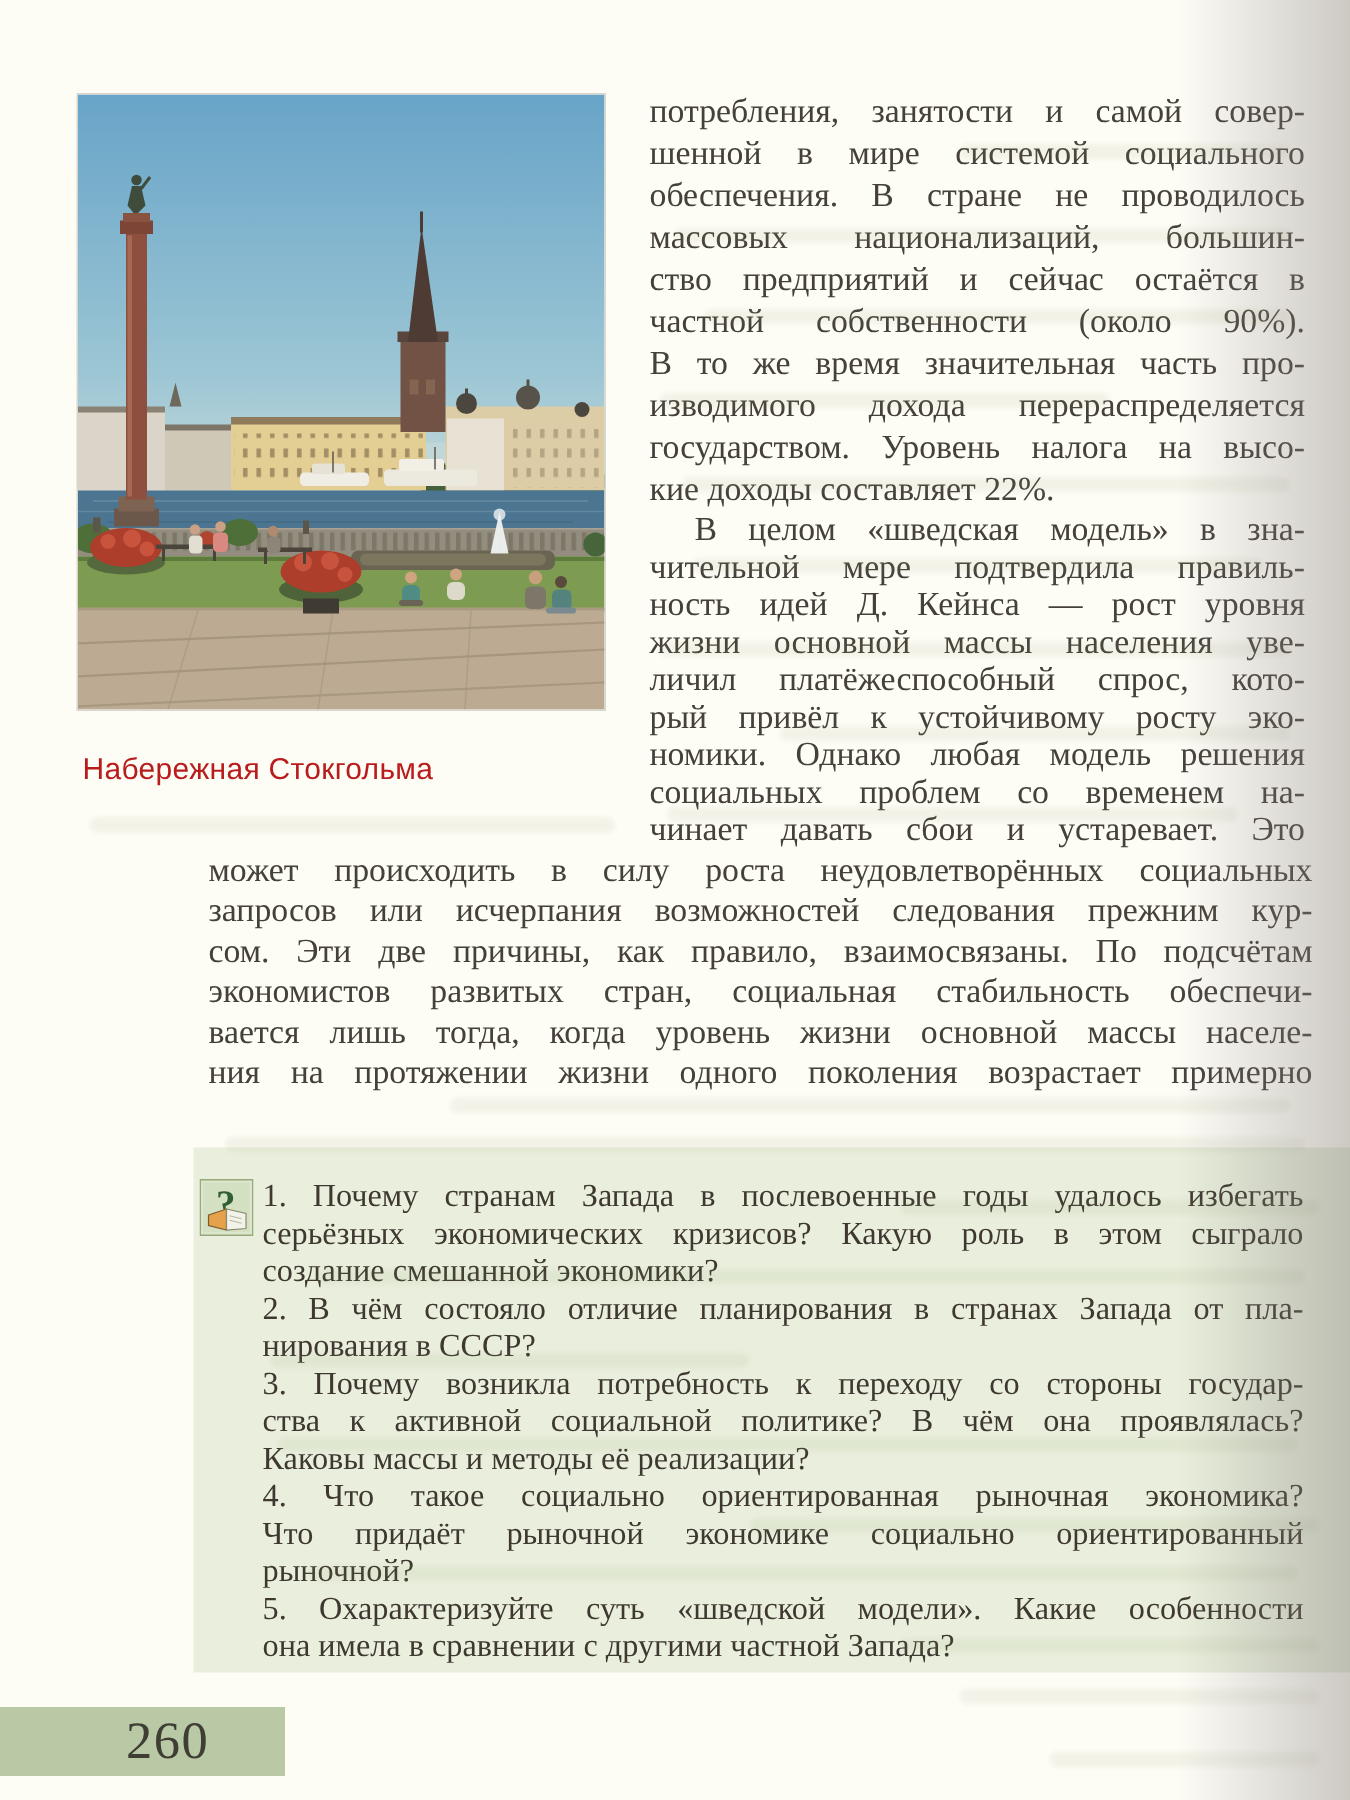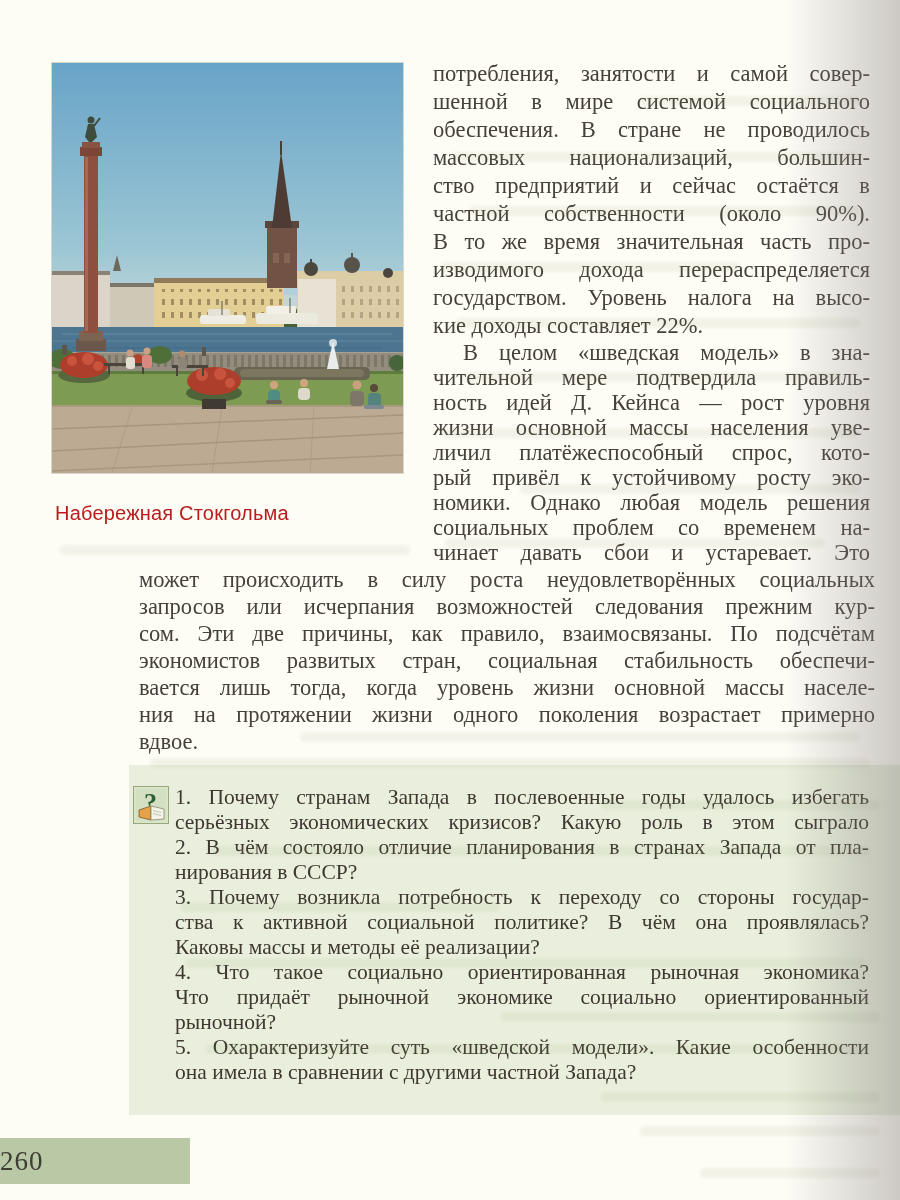--- a/index.html
+++ b/index.html
@@ -53,21 +53,21 @@
   }
   .q{margin:0;}
   
   .pagebar{
     position:absolute;left:0;top:1138px;width:190px;height:46px;
     background:linear-gradient(to bottom,#bcca a8,#b9c8a5) , #b9c8a5;
     background:#b9c8a5;
     display:flex;align-items:center;
   }
   .pagebar .num{
-    font-size:27px;color:#3f3e34;letter-spacing:1px;
+    margin-left:84px;font-size:35px;color:#3f3e34;letter-spacing:1px;
   }
   
   .ghost{
     position:absolute;height:10px;border-radius:5px;
     background:#8d9a6b;opacity:.09;filter:blur(1.5px);
     pointer-events:none;
   }
 </style>
 </head>
 <body>
@@ -259,37 +259,37 @@
       </div>
   </div>
 
   <div class="fullp">
       <div class="tline stretch">может происходить в силу роста неудовлетворённых социальных</div>
       <div class="tline stretch">запросов или исчерпания возможностей следования прежним кур-</div>
       <div class="tline stretch">сом. Эти две причины, как правило, взаимосвязаны. По подсчётам</div>
       <div class="tline stretch">экономистов развитых стран, социальная стабильность обеспечи-</div>
       <div class="tline stretch">вается лишь тогда, когда уровень жизни основной массы населе-</div>
       <div class="tline stretch">ния на протяжении жизни одного поколения возрастает примерно</div>
-      <div class="tline">вдвое.</div>
     </div>
 
   <div class="qblock">
     <svg class="qicon" width="36" height="38" viewBox="0 0 36 38" xmlns="http://www.w3.org/2000/svg">
       <rect x="0.5" y="0.5" width="35" height="37" fill="#dce6cc" stroke="#97a87b"></rect>
       <rect x="2.5" y="2.5" width="31" height="33" fill="#cfdcbb" opacity="0.6"></rect>
       <text x="11" y="25" font-family="Liberation Serif, serif" font-weight="bold" font-size="26" fill="#2f5e34">?</text>
       <polygon points="6,24 18,20 18,34 6,31" fill="#e5a24a" stroke="#7a5a28" stroke-width="0.8"></polygon>
       <polygon points="18,20 31,23 31,33 18,34" fill="#f2f3ea" stroke="#8a8a6a" stroke-width="0.8"></polygon>
       <line x1="20" y1="24.5" x2="28" y2="26.5" stroke="#b9b9a0" stroke-width="0.8"></line>
       <line x1="20" y1="27.5" x2="28" y2="29.5" stroke="#b9b9a0" stroke-width="0.8"></line>
     </svg>
     <div class="qtext">
       <div class="q">
           <div class="tline stretch">1. Почему странам Запада в послевоенные годы удалось избегать</div>
           <div class="tline stretch">серьёзных экономических кризисов? Какую роль в этом сыграло</div>
+          <div class="tline">создание смешанной экономики?</div>
         </div>
       <div class="q">
           <div class="tline stretch">2. В чём состояло отличие планирования в странах Запада от пла-</div>
           <div class="tline">нирования в СССР?</div>
         </div>
       <div class="q">
           <div class="tline stretch">3. Почему возникла потребность к переходу со стороны государ-</div>
           <div class="tline stretch">ства к активной социальной политике? В чём она проявлялась?</div>
           <div class="tline">Каковы массы и методы её реализации?</div>
         </div>

